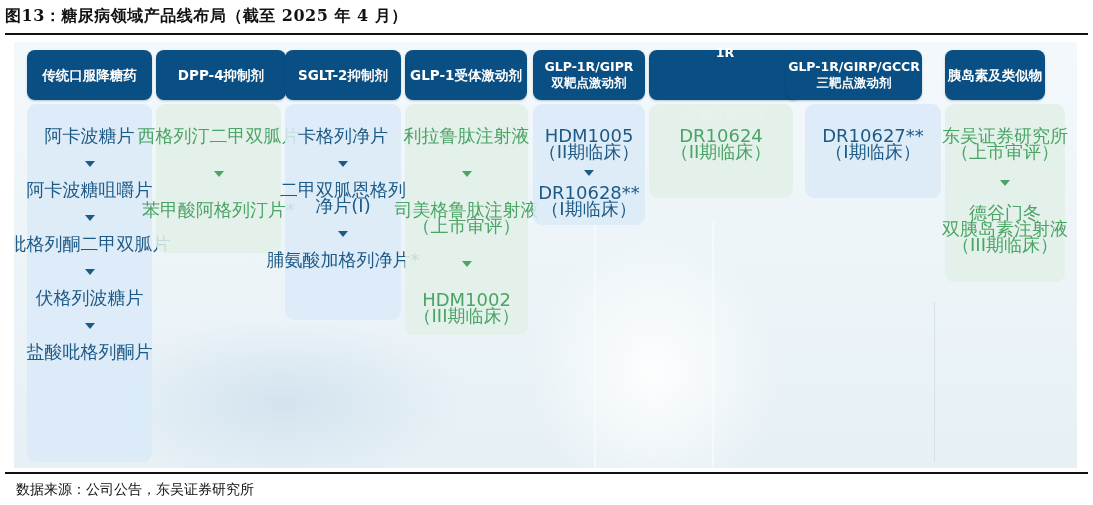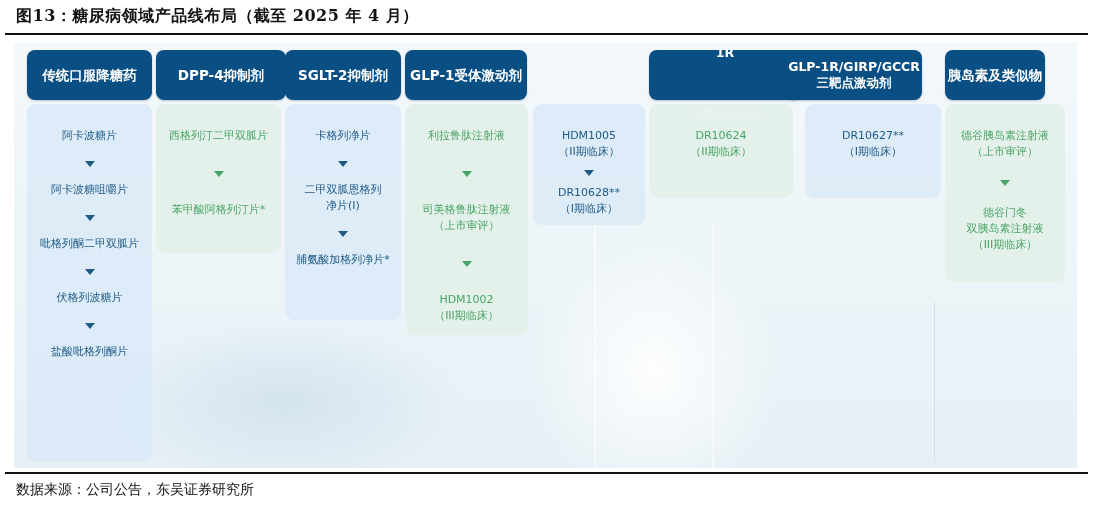--- a/index.html
+++ b/index.html
@@ -1,20 +1,20 @@
 <!DOCTYPE html>
 <html><head>
 <meta charset="utf-8">
 <style>
   * { box-sizing: border-box; margin: 0; padding: 0; }
   html, body { width: 1093px; height: 505px; background: #ffffff; overflow: hidden; }
   body { position: relative; font-family: "DejaVu Sans", "Liberation Sans", sans-serif; }
 
   .fig-title {
-    position: absolute; left: 16px; top: 6px; height: 24px;
+    position: absolute; left: 5px; top: 6px; height: 24px;
     font-family: "DejaVu Serif", "Liberation Serif", serif;
     font-size: 16px; font-weight: bold; color: #111; letter-spacing: 0.5px;
     white-space: nowrap;
   }
   .rule-top { position: absolute; left: 5px; right: 5px; top: 33px; height: 2px; background: #111; }
   .rule-bottom { position: absolute; left: 5px; right: 5px; top: 472px; height: 2px; background: #111; }
   .source {
     position: absolute; left: 16px; top: 481px;
     font-family: Liberation Serif, serif;
     font-size: 14px; color: #111; white-space: nowrap;
@@ -48,21 +48,21 @@
   .header.small { font-size: 12.5px; line-height: 16px; }
 
   .col {
     position: absolute; top: 62px; border-radius: 9px;
     display: flex; flex-direction: column; align-items: center;
     padding-top: 24px; text-align: center;
   }
   .col.blue { background: rgba(219,234,248,0.85); color: #1e5a86; }
   .col.green { background: rgba(226,240,232,0.85); color: #4aa466; gap: 10px; }
 
-  .item { font-size: 11px; line-height: 16px; white-space: nowrap; }
+  .item { font-size: 18px; line-height: 16px; white-space: nowrap; }
   .arrow {
     width: 0; height: 0; margin: 17px 0 15px;
     border-left: 5px solid transparent; border-right: 5px solid transparent;
   }
   .col.blue .arrow { border-top: 6px solid #1e5a86; }
   .col.green .arrow { border-top: 6px solid #4aa466; }
   .item .sub { display: block; }
 </style>
 </head>
 <body>
@@ -122,20 +122,24 @@
       <span class="sub">司美格鲁肽注射液</span>
       <span class="sub">（上市审评）</span>
     </div>
     <div class="arrow"></div>
     <div class="item">
       <span class="sub">HDM1002</span>
       <span class="sub">（III期临床）</span>
     </div>
   </div>
 
+  <div class="header small" style="left:519px;width:112px;">
+    <span>GLP-1R/GIPR</span>
+    <span>双靶点激动剂</span>
+  </div>
   <div class="col blue" style="left:519px;width:112px;height:121px;">
     <div class="item">
       <span class="sub">HDM1005</span>
       <span class="sub">（II期临床）</span>
     </div>
     <div class="arrow" style="margin:10px 0 9px;"></div>
     <div class="item">
       <span class="sub">DR10628**</span>
       <span class="sub">（I期临床）</span>
     </div>
@@ -161,21 +165,21 @@
       <span class="sub">DR10627**</span>
       <span class="sub">（I期临床）</span>
     </div>
   </div>
 
   <div class="header" style="left:931px;width:100px;">
     <span>胰岛素及类似物</span>
   </div>
   <div class="col green" style="left:931px;width:120px;height:178px;">
     <div class="item">
-      <span class="sub">德谷胰岛素注射液</span>
+      <span class="sub">东吴证券研究所</span>
       <span class="sub">（上市审评）</span>
     </div>
     <div class="arrow" style="margin:10px 0 9px;"></div>
     <div class="item">
       <span class="sub">德谷门冬</span>
       <span class="sub">双胰岛素注射液</span>
       <span class="sub">（III期临床）</span>
     </div>
   </div>
 </div>

